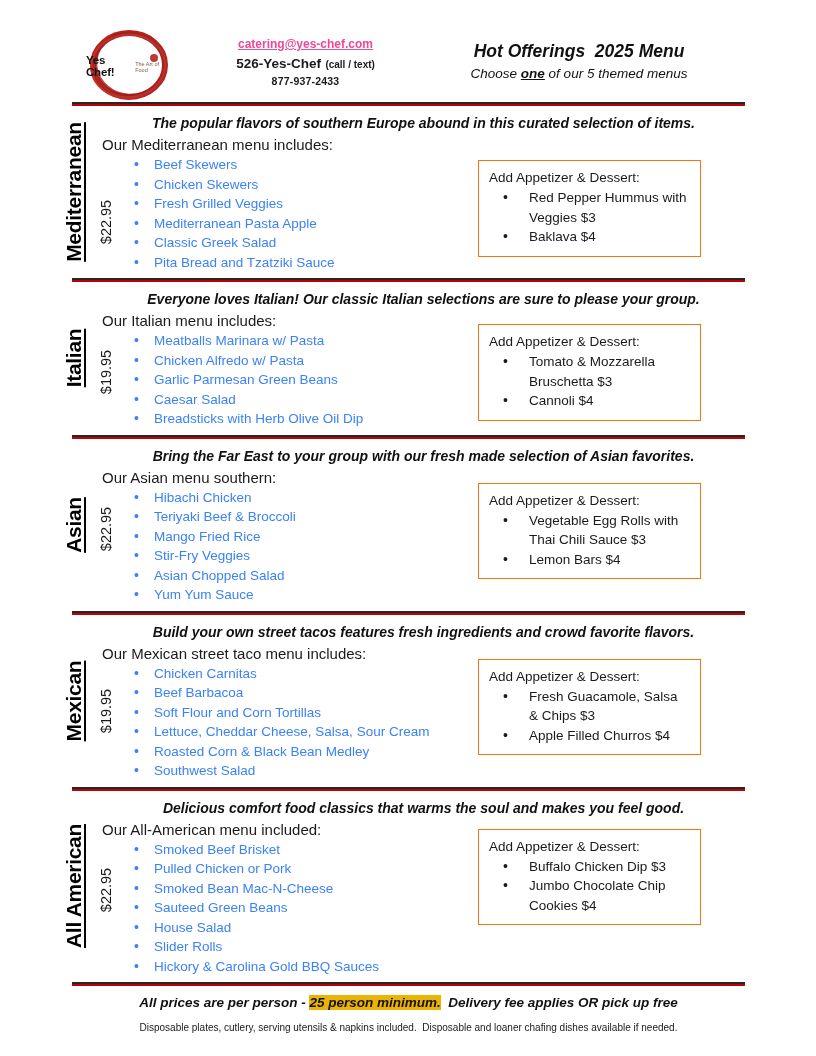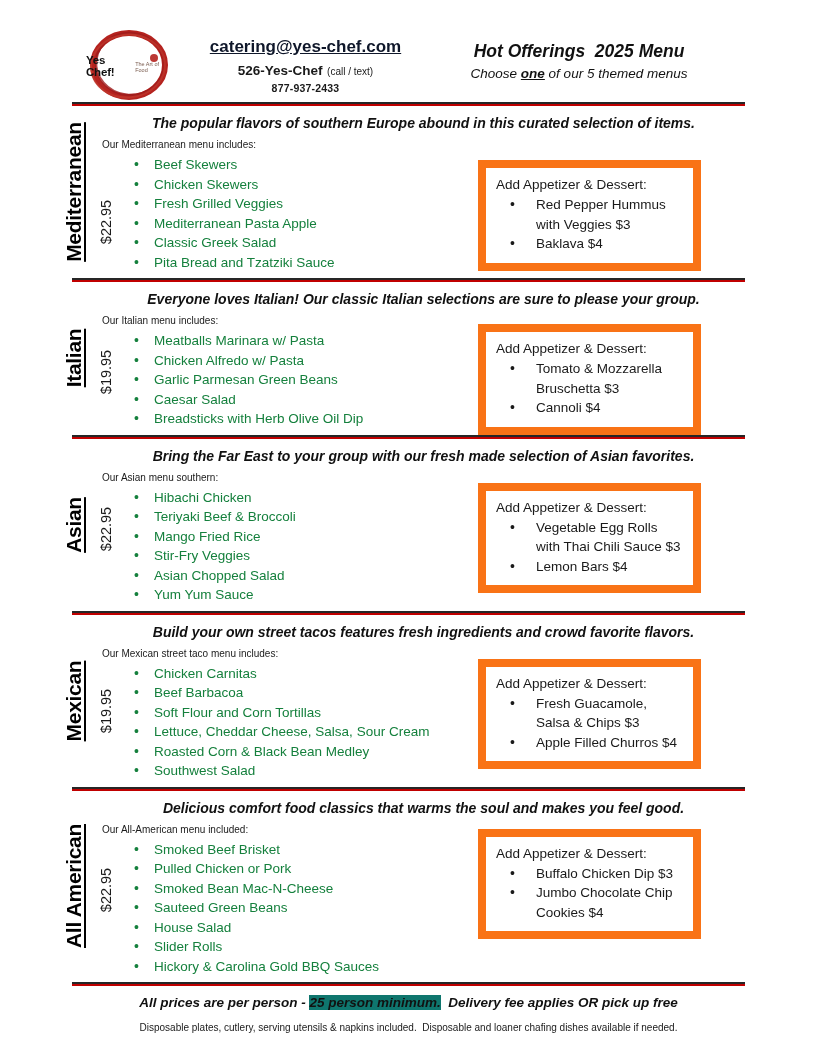--- a/index.html
+++ b/index.html
@@ -15,23 +15,23 @@
   .prewrap { white-space:pre-wrap; }
 
   
   .header { display:flex; align-items:flex-start; height:74px; }
   .logo { position:relative; width:86px; height:74px; margin-left:14px; flex:0 0 auto; }
   .logo svg { position:absolute; inset:0; }
   .logo-text { position:absolute; inset:0; display:flex; align-items:center; justify-content:center; padding-top:2px; }
   .logo-brand { font-weight:bold; font-size:11.5px; color:#111; letter-spacing:-0.2px; }
   .logo-tag { font-size:5.5px; color:#7a5c4f; margin-top:1px; }
   .contact { width:215px; margin-left:26px; text-align:center; padding-top:8px; line-height:1.35; }
-  .contact-email { font-weight:bold; font-size:17px; text-decoration:underline; color:#0f172a; }
+  .contact-email { font-weight:bold; font-size:12px; text-decoration:underline; color:#ec4899; }
   .contact-phone { font-weight:bold; font-size:13.5px; }
-  .contact-phone-note { font-weight:normal; font-size:10px;text-align:right; }
+  .contact-phone-note { font-weight:bold; font-size:10px;text-align:right; }
   .contact-number { font-weight:bold; font-size:10.5px; letter-spacing:0.2px; }
   .title-block { flex:1; text-align:center; padding-top:11px; line-height:1.45; }
   .doc-title { font-weight:bold; font-style:italic; font-size:17.5px; color:#111; }
   .doc-subtitle { font-style:italic; font-size:13.5px; color:#111; }
   .doc-subtitle .emph { font-weight:bold; text-decoration:underline; }
 
   
   .rule {
     height:4px; width:100%;
     background:linear-gradient(to bottom,#262626 0%,#262626 45%,#c00000 45%,#c00000 100%);
@@ -58,34 +58,34 @@
   .s1 .v-price { top:calc(50% + 14px); }
   .s2 .v-price { top:calc(50% + 4px); }
   .s3 .v-price { top:calc(50% + 10px); }
   .s4 .v-price { top:calc(50% + 4px); }
 
   .section-main { margin-left:30px; }
   .tagline {
     text-align:center; font-weight:bold; font-style:italic;
     font-size:14px; color:#111; line-height:20px; margin-bottom:2px;
   }
-  .includes { font-size:10px; line-height:20px; }
+  .includes { font-size:15px; line-height:20px; }
   .items { list-style:none; width:400px; }
   .items li {
     position:relative; padding-left:52px;
-    font-size:13.5px; line-height:19.5px; color:#15803d;
+    font-size:13.5px; line-height:19.5px; color:#3b82f6;
   }
   .items li::before {
     content:"\2022"; position:absolute; left:32px; top:0;
     font-size:14px;
   }
 
   .addon-box {
     position:absolute; right:44px; width:223px;
-    border:8px solid #f97316; background:#fff;
+    border:1px solid #f97316; background:#fff;
     padding:7px 10px 9px 10px;
   }
   .s0 .addon-box { top:54px; }
   .s1 .addon-box { top:42px; }
   .s2 .addon-box { top:44px; }
   .s3 .addon-box { top:44px; }
   .s4 .addon-box { top:38px; }
   .addon-title { font-size:13.5px; line-height:20px; color:#1a1a1a; }
   .addon-items { list-style:none; }
   .addon-items li {
@@ -94,21 +94,21 @@
   }
   .addon-items li::before {
     content:"\2022"; position:absolute; left:14px; top:0; font-size:14px;
   }
 
   
   .footer-pricing {
     margin-top:9px; text-align:center;
     font-weight:bold; font-style:italic; font-size:13.5px; color:#111;
   }
-  .footer-pricing .hl { background:#0f766e; }
+  .footer-pricing .hl { background:#eab308; }
   .footer-note {
     margin:12px -24px 0 -24px; text-align:center;
     font-size:10px; color:#1a1a1a;
   }
 </style>
 </head>
 <body>
 
 <div class="header">
   <div class="logo">

